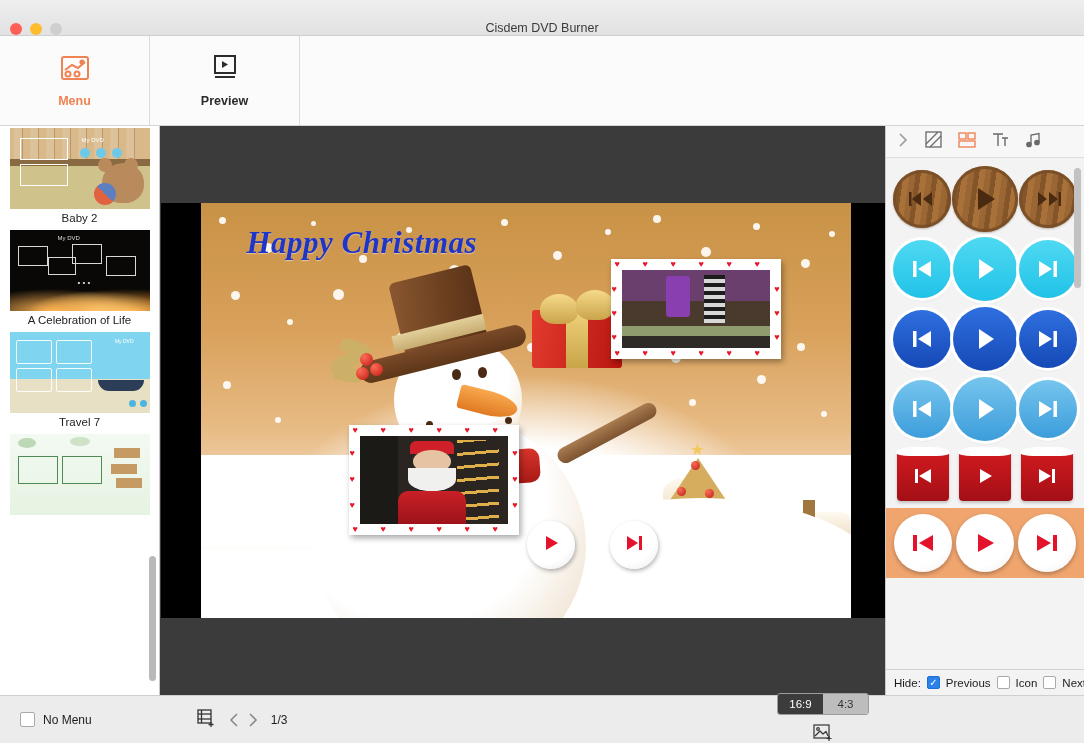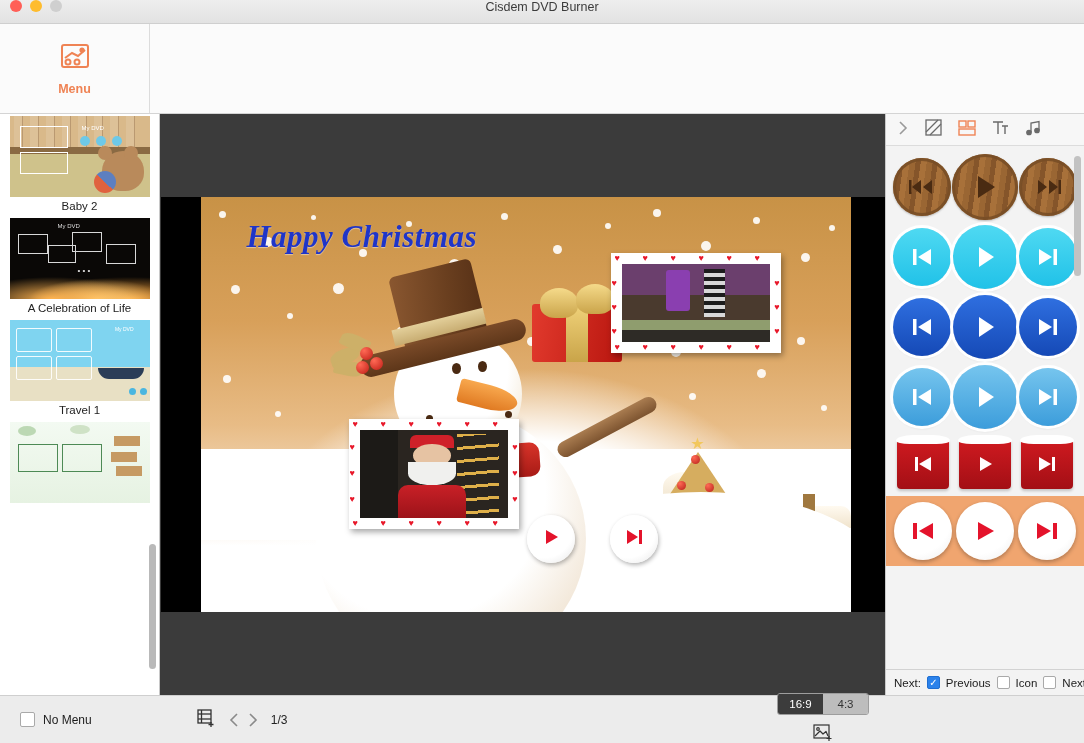--- a/index.html
+++ b/index.html
@@ -7,23 +7,23 @@
     width: 1084px; height: 743px;
     font-family: "Liberation Sans", sans-serif;
     background: #ececec;
     overflow: hidden;
     -webkit-font-smoothing: antialiased;
   }
   .app { width: 1084px; height: 743px; display: flex; flex-direction: column; position: relative; }
 
   
   .titlebar {
-    height: 24px; background: linear-gradient(#eeeeee,#e2e2e2);
+    height: 36px; background: linear-gradient(#eeeeee,#e2e2e2);
     border-bottom: 1px solid #cfcfcf;
-    display: flex; align-items: flex-start; position: relative; flex: none;
+    display: flex; align-items: flex-end; position: relative; flex: none;
   }
   .traffic { display: flex; gap: 8px; padding-left: 10px; }
   .dot { width: 12px; height: 12px; border-radius: 50%; }
   .dot.r { background: #ff5f57; }
   .dot.y { background: #febc2e; }
   .dot.g { background: #cfcfcf; }
   .win-title {
     position: absolute; left: 0; right: 0; text-align: center;
     font-size: 12.5px; color: #3b3b3b;
   }
@@ -285,20 +285,30 @@
         <svg width="34" height="30" viewBox="0 0 34 30" fill="none" stroke="#ef8354" stroke-width="2">
           <rect x="4" y="4" width="26" height="22" rx="2"></rect>
           <path d="M7 17 L14 12 L20 15 L27 9"></path>
           <circle cx="10" cy="21" r="2.5"></circle>
             <circle cx="19" cy="21" r="2.5"></circle>
           <circle cx="24" cy="9" r="1.6" fill="#ef8354"></circle>
         </svg>
       </span>
       <span class="lbl">Menu</span>
     </div>
+    <div class="tb-item">
+      <span>
+        <svg width="34" height="30" viewBox="0 0 34 30" fill="none" stroke="#2c2c2c" stroke-width="2">
+          <rect x="7" y="3" width="20" height="17"></rect>
+          <path d="M14 8 L20 11.5 L14 15 Z" fill="#2c2c2c" stroke="none"></path>
+          <line x1="7" y1="24" x2="27" y2="24"></line>
+        </svg>
+      </span>
+      <span class="lbl">Preview</span>
+    </div>
     <div class="tb-rest"></div>
   </div>
 
   <div class="body">
 
     <div class="sidebar">
       <div class="tpl-list">
 
         <div class="tpl">
           <div class="thumb th-baby2">
@@ -337,21 +347,21 @@
         <div class="tpl">
           <div class="thumb th-travel1">
             <div class="fr" style="left:6px;top:8px;width:36px;height:24px"></div>
             <div class="fr" style="left:46px;top:8px;width:36px;height:24px"></div>
             <div class="fr" style="left:6px;top:36px;width:36px;height:24px"></div>
             <div class="fr" style="left:46px;top:36px;width:36px;height:24px"></div>
             <div style="position:absolute;right:16px;top:6px;font-size:5px;color:#fff">My DVD</div>
             <div class="boat"></div>
             <div style="position:absolute;right:14px;bottom:6px;width:7px;height:7px;border-radius:50%;background:#4ab6e0;box-shadow:11px 0 0 #4ab6e0,22px 0 0 #4ab6e0"></div>
           </div>
-          <div class="tpl-name">Travel 1</div>
+          <div class="tpl-name">Travel 7</div>
         </div>
 
 
         <div class="tpl">
           <div class="thumb th-xmas-p">
             <div class="fr" style="left:8px;top:22px;width:40px;height:28px"></div>
             <div class="fr" style="left:52px;top:22px;width:40px;height:28px"></div>
             <div class="sign"></div>
             <div style="position:absolute;left:8px;top:4px;width:18px;height:10px;background:#bcd8b4;border-radius:50%"></div>
             <div style="position:absolute;left:60px;top:3px;width:20px;height:9px;background:#cfe2c6;border-radius:50%"></div>
@@ -710,21 +720,21 @@
                 <path d="M3 3 L17 11 L3 19 Z" fill="#e4132b"></path>
                 <rect x="19" y="3" width="4" height="16" fill="#e4132b"></rect>
               </svg>
           </div>
         </div>
 
         <div class="scroll-r"></div>
       </div>
 
       <div class="hide-bar">
-        <span>Next:</span>
+        <span>Hide:</span>
         <span class="cbox on"></span>
         <span>Previous</span>
         <span class="cbox"></span>
         <span>Icon</span>
         <span class="cbox"></span>
         <span>Next</span>
       </div>
     </div>
 
   </div>

